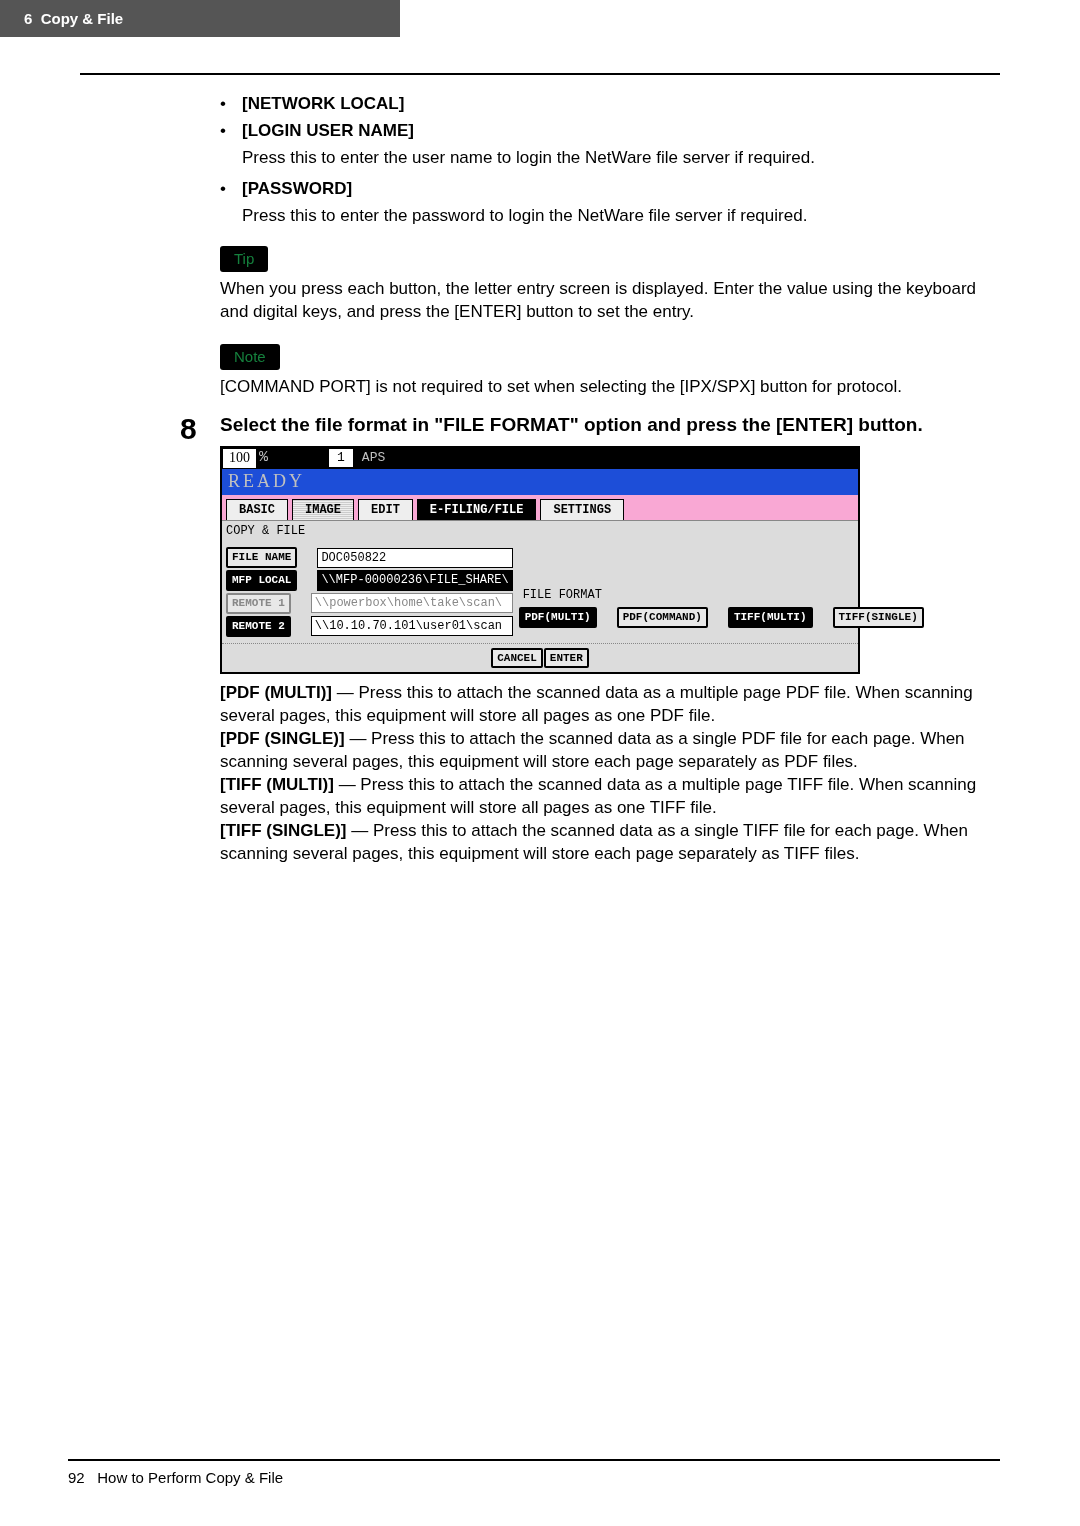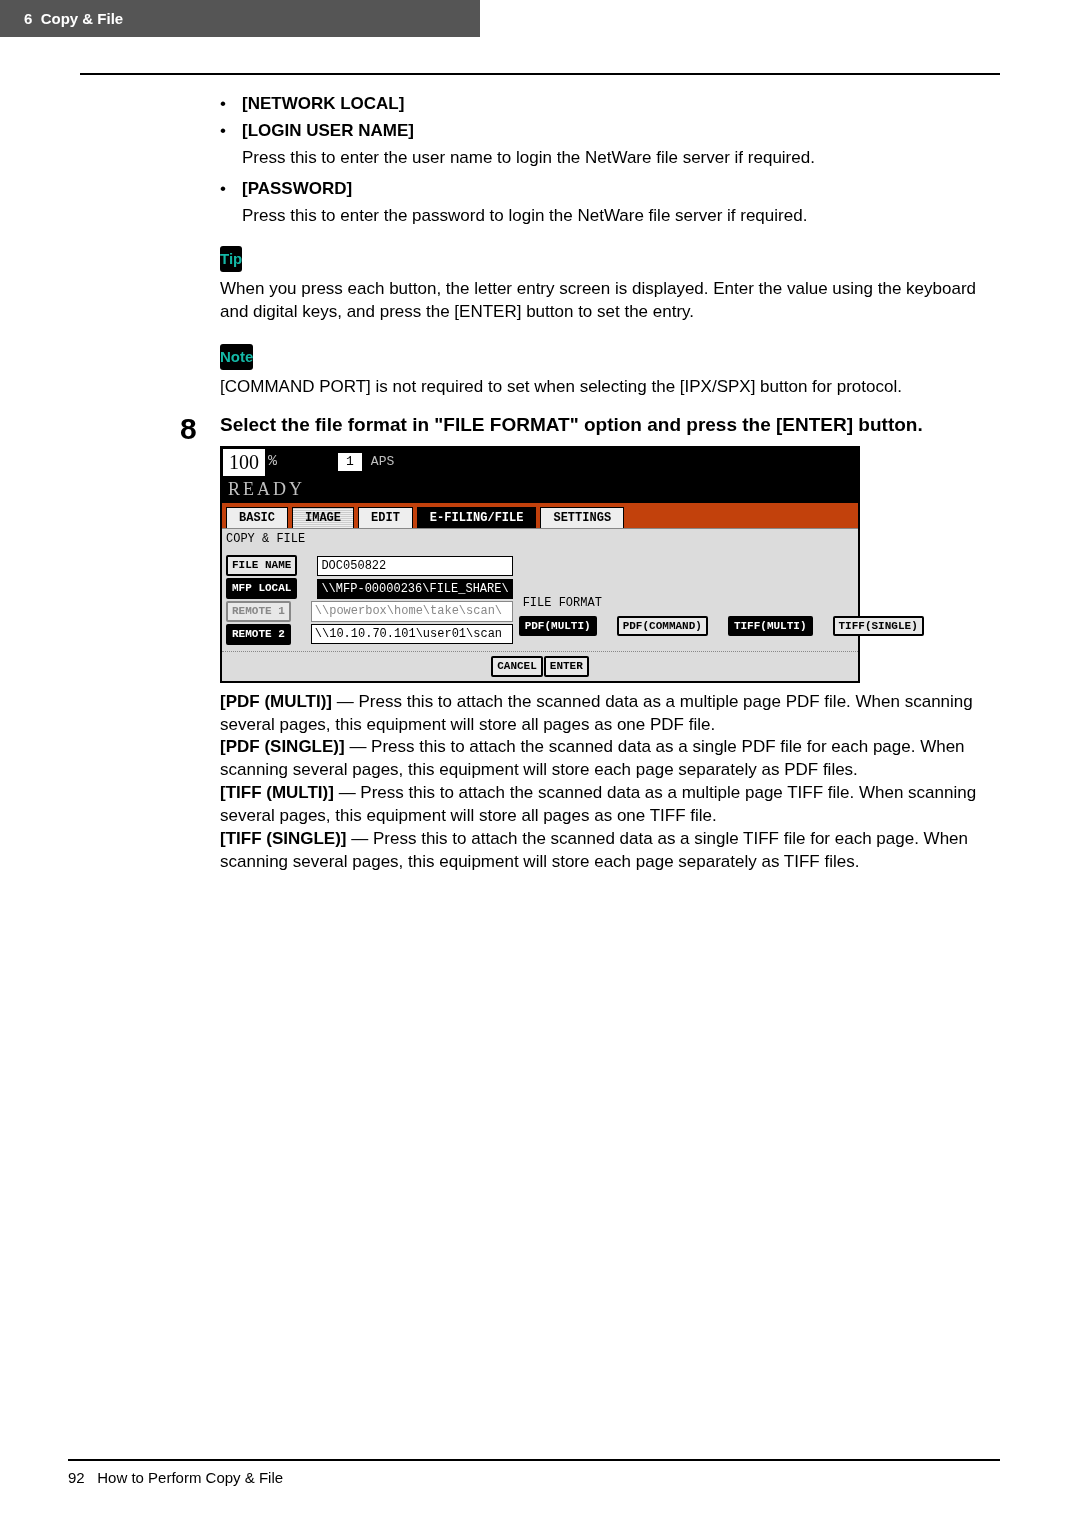--- a/index.html
+++ b/index.html
@@ -9,21 +9,21 @@
     width: 1080px;
     height: 1526px;
     position: relative;
   }
   .header-bar {
     background: #555;
     color: #fff;
     padding: 10px 24px;
     font-size: 15px;
     font-weight: bold;
-    width: 480px;
+    width: 400px;
   }
   .rule {
     border: none;
     border-top: 2px solid #000;
     margin: 36px 80px 18px 80px;
   }
   .content {
     margin: 0 80px 0 220px;
     font-size: 17px;
     line-height: 1.35;
@@ -43,26 +43,25 @@
   .bullet-title {
     font-weight: bold;
   }
   .bullet-body {
     margin-left: 22px;
     margin-bottom: 8px;
   }
   .pill {
     display: inline-block;
     background: #000;
-    color: #14b8a6;
+    color: #15803d;
     font-size: 15px;
-    padding: 3px 0;
+    padding: 3px 14px;
     border-radius: 3px;
     margin: 10px 0 6px 0;
-    font-weight: bold;
   }
   .pill-text { margin-bottom: 10px; }
   .step-row {
     position: relative;
     margin-top: 14px;
   }
   .step-num {
     position: absolute;
     left: -40px;
     top: -4px;
@@ -91,42 +90,42 @@
     color: #fff;
     padding: 0;
   }
   .zoom-box {
     background: #fff;
     color: #000;
     border: 1px solid #000;
     padding: 0 6px;
     margin: 0;
     font-family: serif;
-    font-size: 20px;
+    font-size: 14px;
     display: inline-block;
   }
   .pct { font-family: "Courier New", monospace; font-size: 15px; margin-left: 2px; color:#c0c0c0; }
   .count-box {
     background: #fff;
     color: #000;
     border: 1px solid #000;
     padding: 0 8px;
     margin-left: 60px;
   }
   .aps { color: #c0c0c0; margin-left: 8px; }
   .ready-row {
-    background: #000000;
+    background: #1d4ed8;
     color: #c0c0c0;
     font-family: serif;
     font-size: 18px;
     letter-spacing: 3px;
     padding: 0 6px 2px 6px;
   }
   .tab-row {
-    background: #c2410c;
+    background: #f9a8d4;
     padding: 4px 0 0 4px;
     border-bottom: 1px solid #888;
     display: flex;
     gap: 4px;
   }
   .tab {
     border: 1px solid #000;
     background: #eee;
     padding: 2px 12px;
     font-size: 12px;

